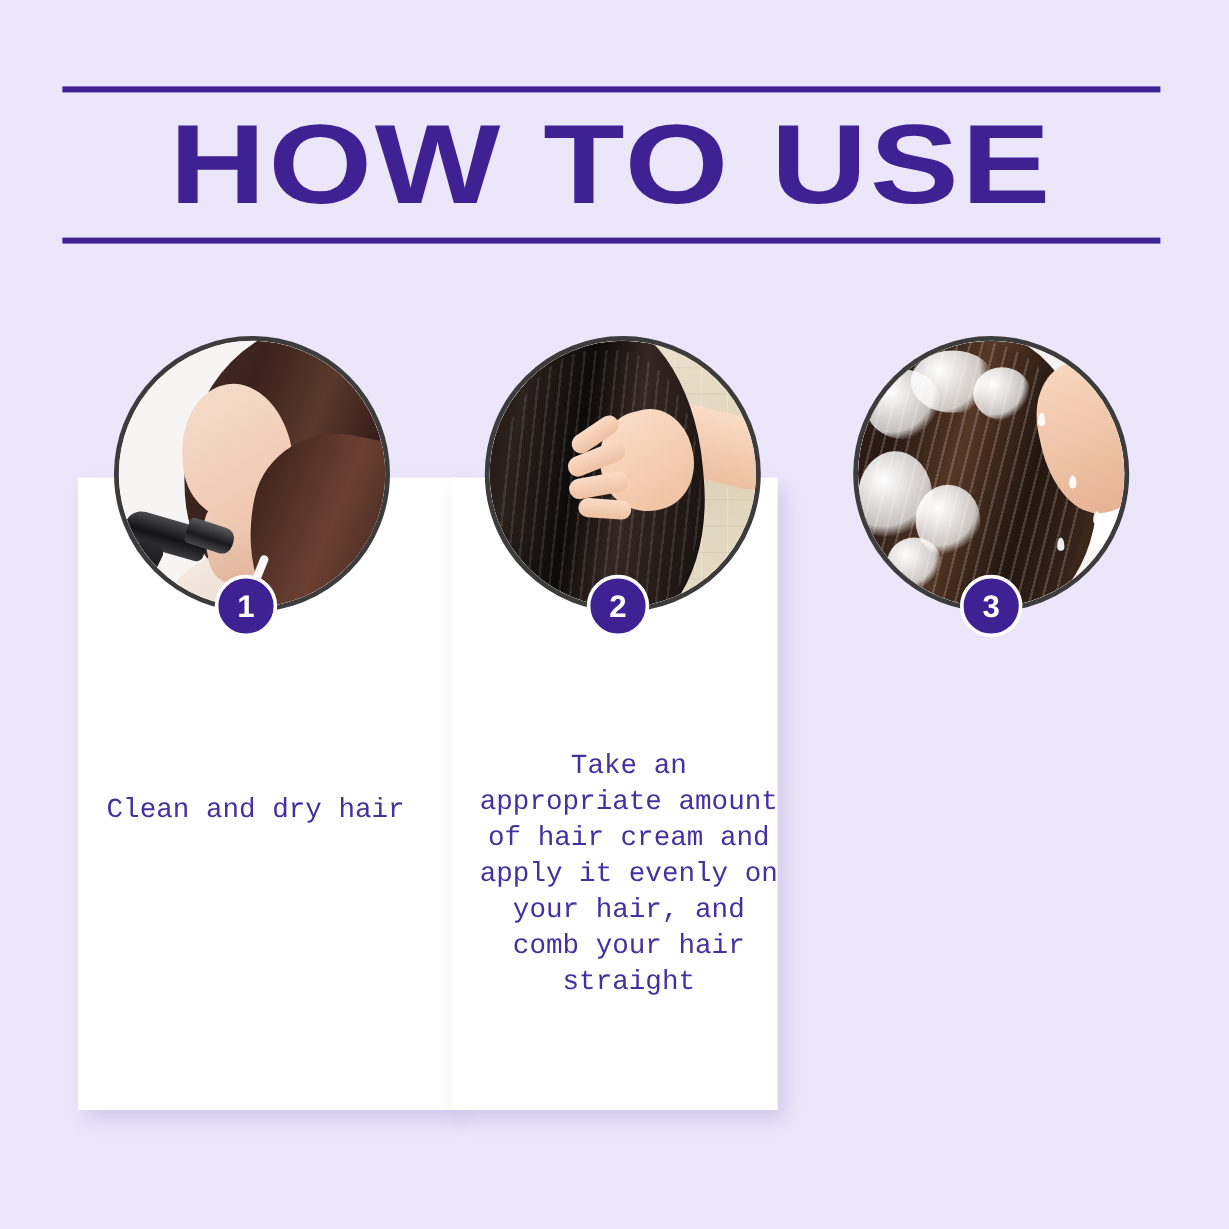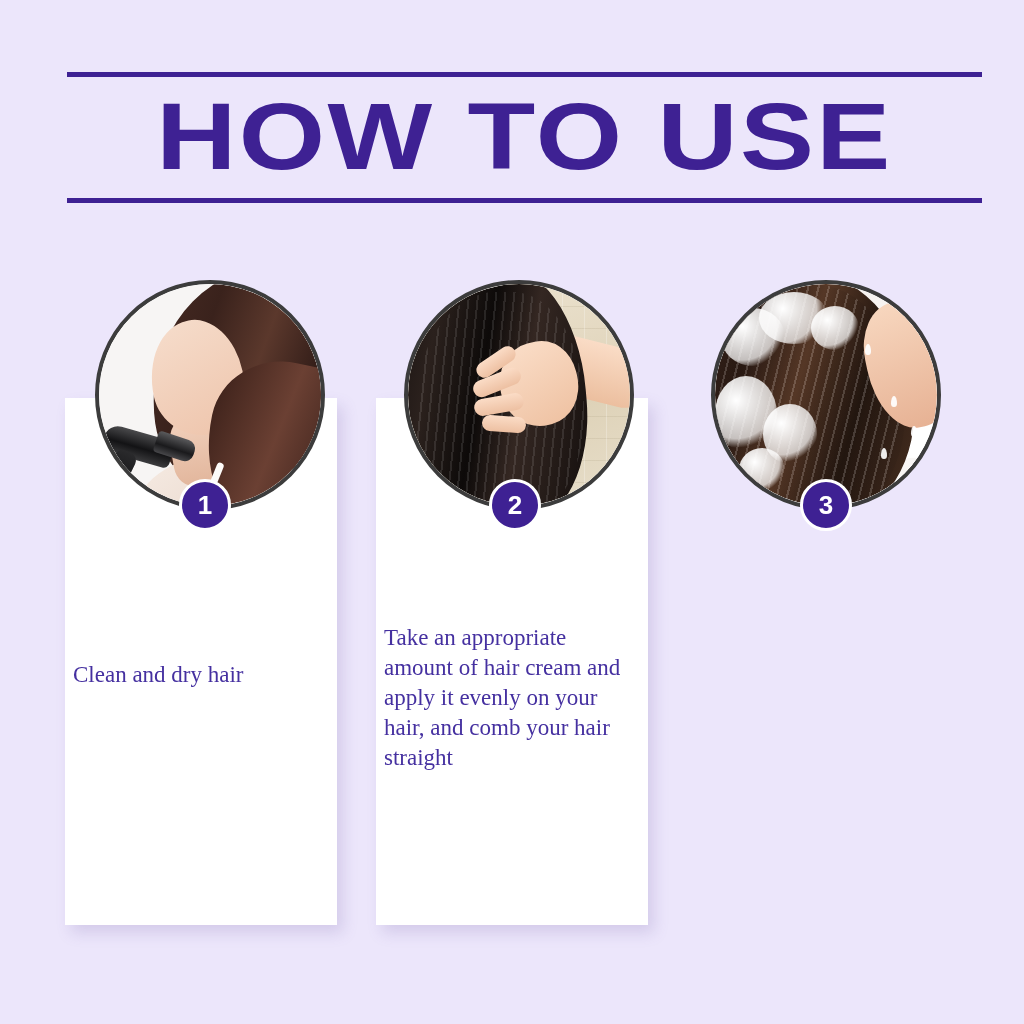--- a/index.html
+++ b/index.html
@@ -16,21 +16,21 @@
   #infographic {
     position: relative;
     width: 1024px;
     height: 1024px;
     background: #ece6fb;
   }
 
   
   .title-block {
     position: absolute;
-    left: 67px;
+    left: 52px;
     top: 72px;
     width: 915px;
     height: 132px;
   }
   .rule {
     position: absolute;
     left: 0;
     width: 915px;
     height: 5px;
     background: #3e2193;
@@ -57,30 +57,31 @@
 
   
   .card {
     position: absolute;
     top: 398px;
     width: 272px;
     height: 527px;
     background: #ffffff;
     box-shadow: 6px 8px 14px rgba(105, 85, 160, 0.18);
   }
-  #card-1 { left: 65px; }
+  #card-1 { left: 65px; padding-left: 44px; }
   #card-2 { left: 376px; }
   #card-3 { left: 689px; }
 
   .caption {
     position: absolute;
-    left: 8px;
+    left: 20px;
     width: 256px;
+    text-align: center;
     color: #4530a0;
-    font-family: Liberation Serif, serif;
+    font-family: Liberation Mono, monospace;
     font-size: 23px;
     line-height: 30px;
   }
   #caption-1 { top: 262px; }
   #caption-2 { top: 225px; }
   #caption-3 { top: 255px; }
 
   
   .photo-circle {
     position: absolute;

